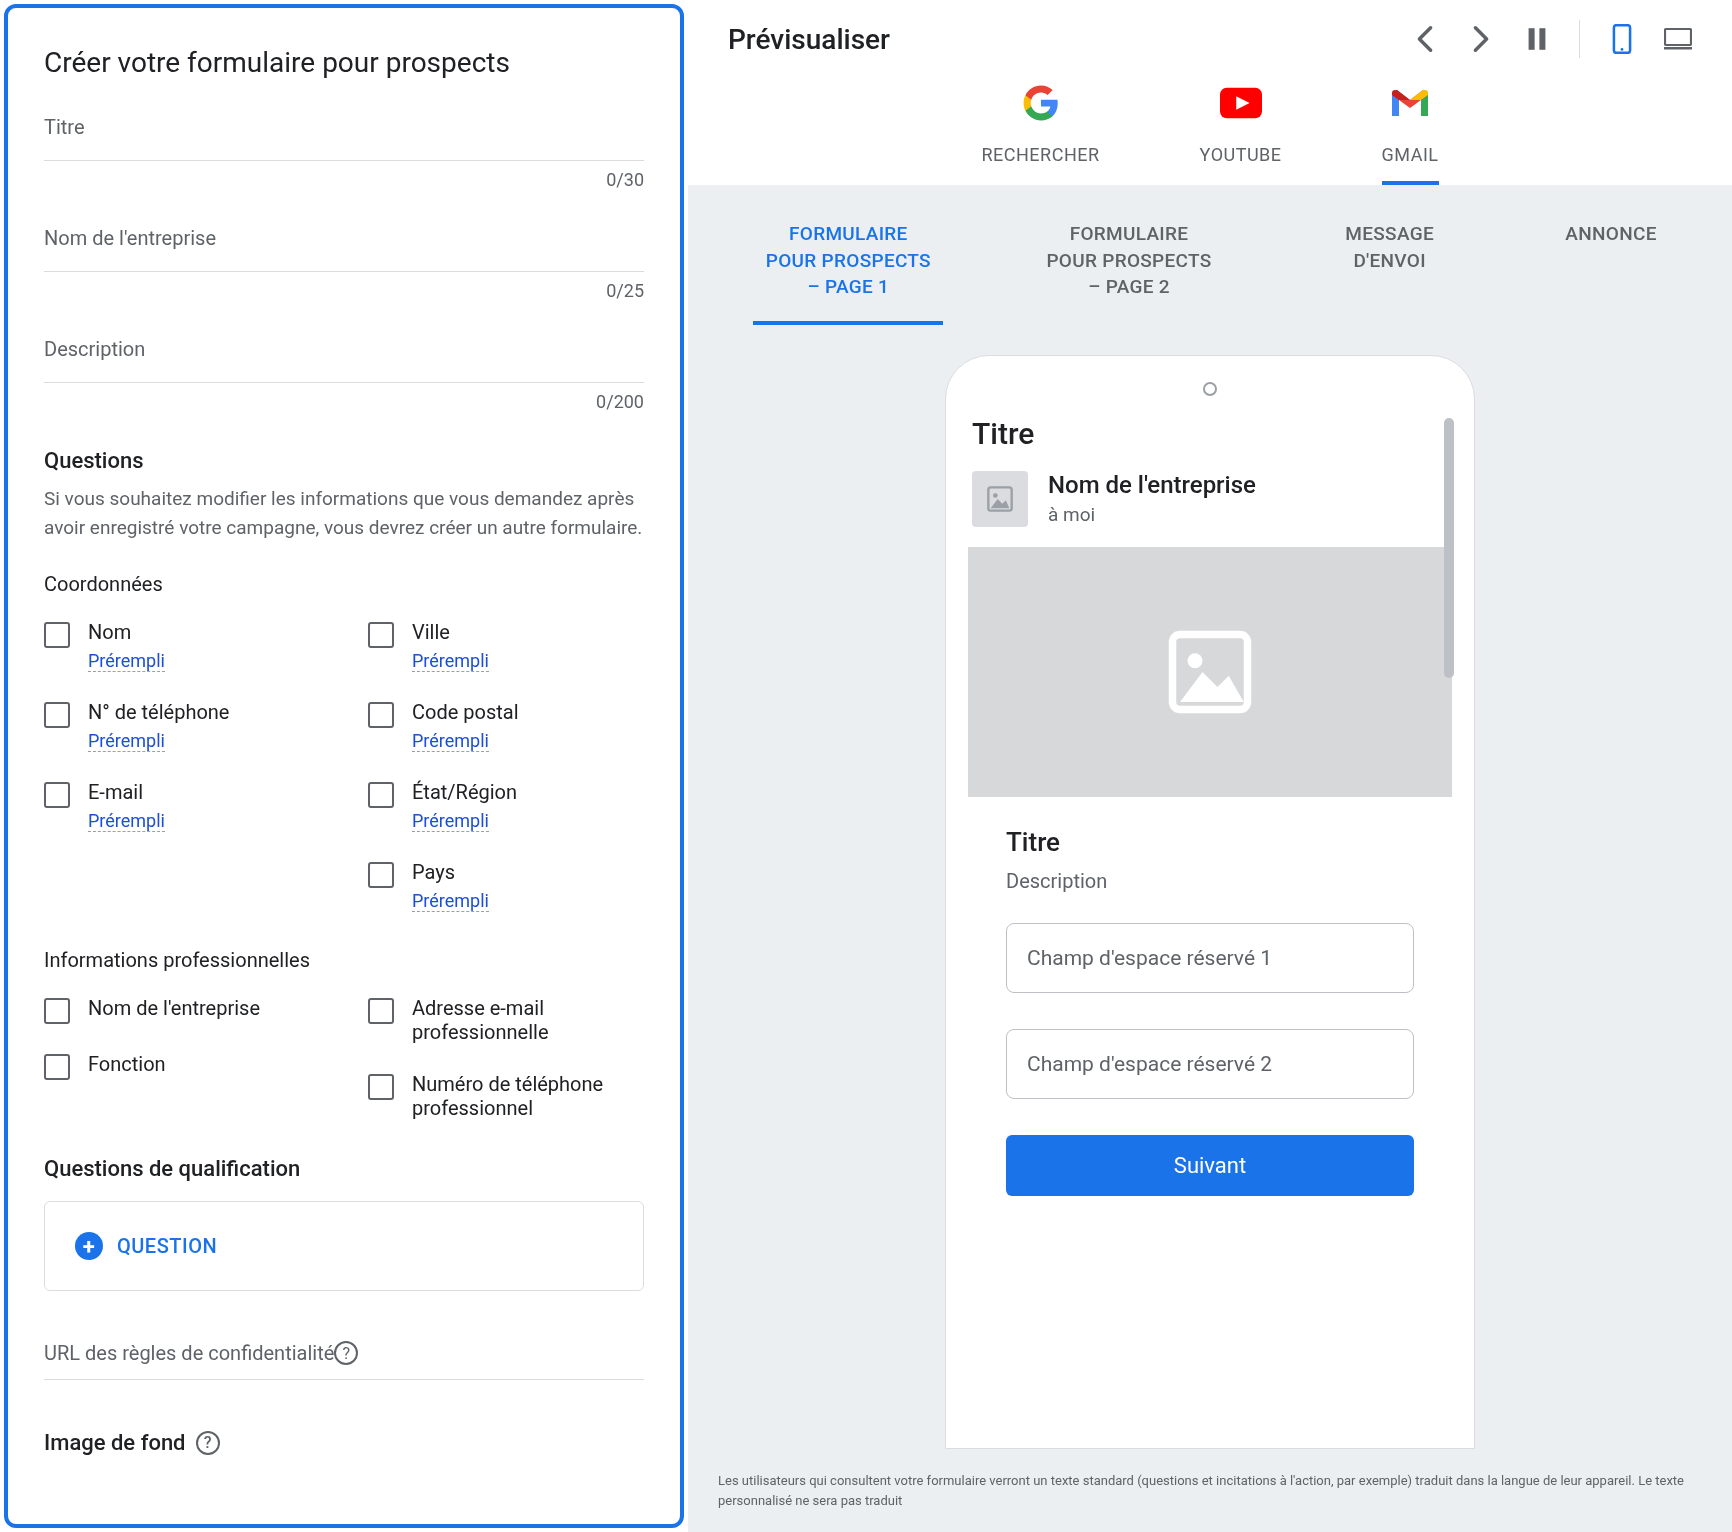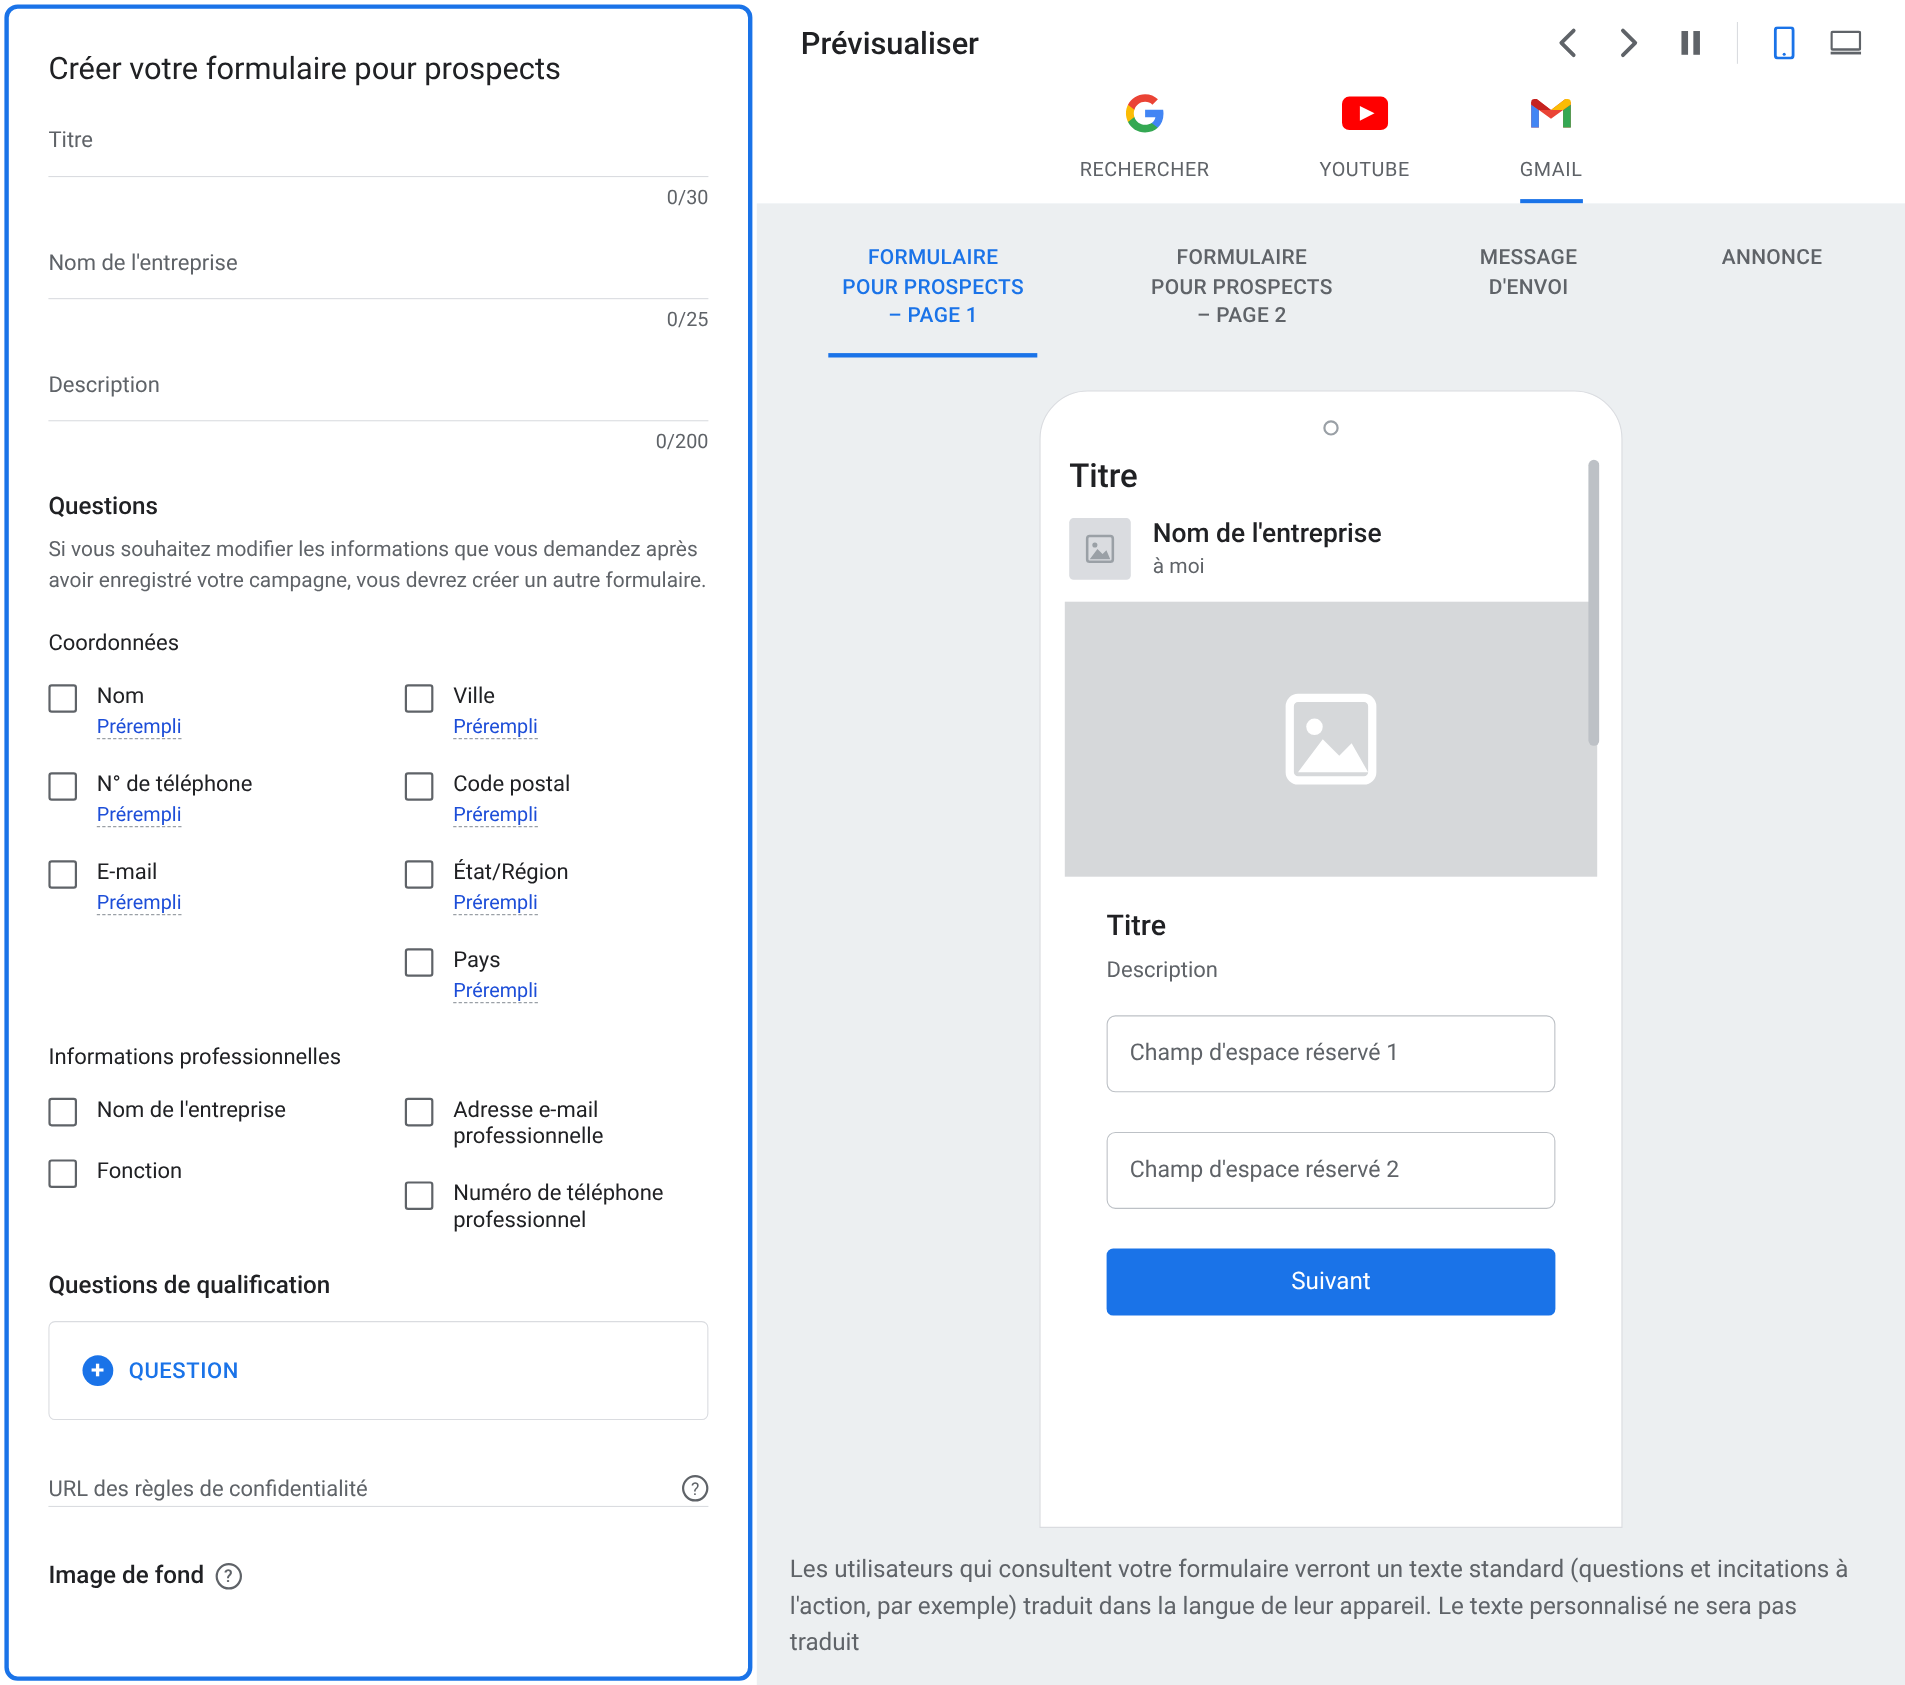--- a/index.html
+++ b/index.html
@@ -15,21 +15,21 @@
   .group-title { font-size: 20px; color: #202124; margin-bottom: 24px; margin-top: 12px; }
   .checkbox-grid { display: grid; grid-template-columns: 1fr 1fr; column-gap: 20px; row-gap: 28px; margin-bottom: 36px; gap: 48px; }
   .checkbox-item { display: flex; align-items: flex-start; gap: 18px; }
   .cb { width: 26px; height: 26px; border: 2.5px solid #5f6368; border-radius: 3px; flex-shrink: 0; margin-top: 2px; cursor: pointer; }
   .cb-labels { display: flex; flex-direction: column; gap: 6px; }
   .cb-label { font-size: 20px; color: #202124; }
   .cb-sub { font-size: 18px; color: #1d4ed8; border-bottom: 1px dashed #9aa0a6; padding-bottom: 0; width: fit-content; }
   .question-box { border: 1px solid #dadce0; border-radius: 6px; padding: 30px; margin-top: 20px; margin-bottom: 50px; }
   .question-btn { display: flex; align-items: center; gap: 14px; color: #1a73e8; font-size: 20px; font-weight: 500; letter-spacing: 0.5px; cursor: pointer; }
   .plus-circle { width: 28px; height: 28px; background: #1a73e8; border-radius: 50%; color: #fff; display: flex; align-items: center; justify-content: center; font-size: 22px; font-weight: 700; }
-  .url-row { display: flex; align-items: center; justify-content: space-between; border-bottom: 1px solid #dadce0; padding-bottom: 4px; margin-bottom: 50px; }
+  .url-row { display: flex; align-items: center; border-bottom: 1px solid #dadce0; padding-bottom: 14px; margin-bottom: 50px; }
   .url-label { font-size: 20px; color: #5f6368; }
   .help-icon { width: 24px; height: 24px; border: 2px solid #5f6368; border-radius: 50%; display: flex; align-items: center; justify-content: center; font-size: 16px; color: #5f6368; cursor: pointer; }
   .bg-title { font-size: 22px; font-weight: 500; color: #202124; display: flex; align-items: center; gap: 10px; }
 
   .right-panel { flex: 1; display: flex; flex-direction: column; background: #fff; }
   .preview-header { display: flex; align-items: center; justify-content: space-between; padding: 20px 40px 18px 40px; }
   .preview-title { font-size: 28px; font-weight: 500; color: #202124; }
   .preview-controls { display: flex; align-items: center; gap: 28px; }
   .ctrl-icon { width: 28px; height: 28px; display: flex; align-items: center; justify-content: center; color: #5f6368; cursor: pointer; }
   .ctrl-icon.active { color: #1a73e8; }
@@ -54,21 +54,21 @@
   .sender-row { display: flex; align-items: center; gap: 20px; padding: 4px 6px 20px 6px; }
   .avatar-sq { width: 56px; height: 56px; background: #dadce0; border-radius: 4px; display: flex; align-items: center; justify-content: center; }
   .sender-name { font-size: 24px; font-weight: 500; color: #202124; }
   .sender-to { font-size: 19px; color: #5f6368; margin-top: 4px; }
   .hero { height: 250px; background: #d6d8da; display: flex; align-items: center; justify-content: center; margin: 0 2px; }
   .form-section { padding: 30px 40px 0 40px; }
   .form-title { font-size: 26px; font-weight: 500; color: #202124; margin-bottom: 12px; }
   .form-desc { font-size: 20px; color: #5f6368; margin-bottom: 30px; }
   .ph-input { border: 1.5px solid #bdc1c6; border-radius: 8px; padding: 22px 20px; font-size: 21px; color: #5f6368; margin-bottom: 36px; }
   .next-btn { background: #1a73e8; color: #fff; text-align: center; padding: 18px; border-radius: 6px; font-size: 22px; font-weight: 400; cursor: pointer; margin-top: 24px; }
-  .footer-note { font-size: 22px; color: #5f6368; padding: 22px 30px; line-height: 1.5; background: #eceff1; }
+  .footer-note { font-size: 13px; color: #5f6368; padding: 22px 30px; line-height: 1.5; background: #eceff1; }
 
   svg { display: block; }
 </style>
 </head>
 <body>
 
 <div class="left-panel">
   <h1>Créer votre formulaire pour prospects</h1>
 
   <div class="field">

